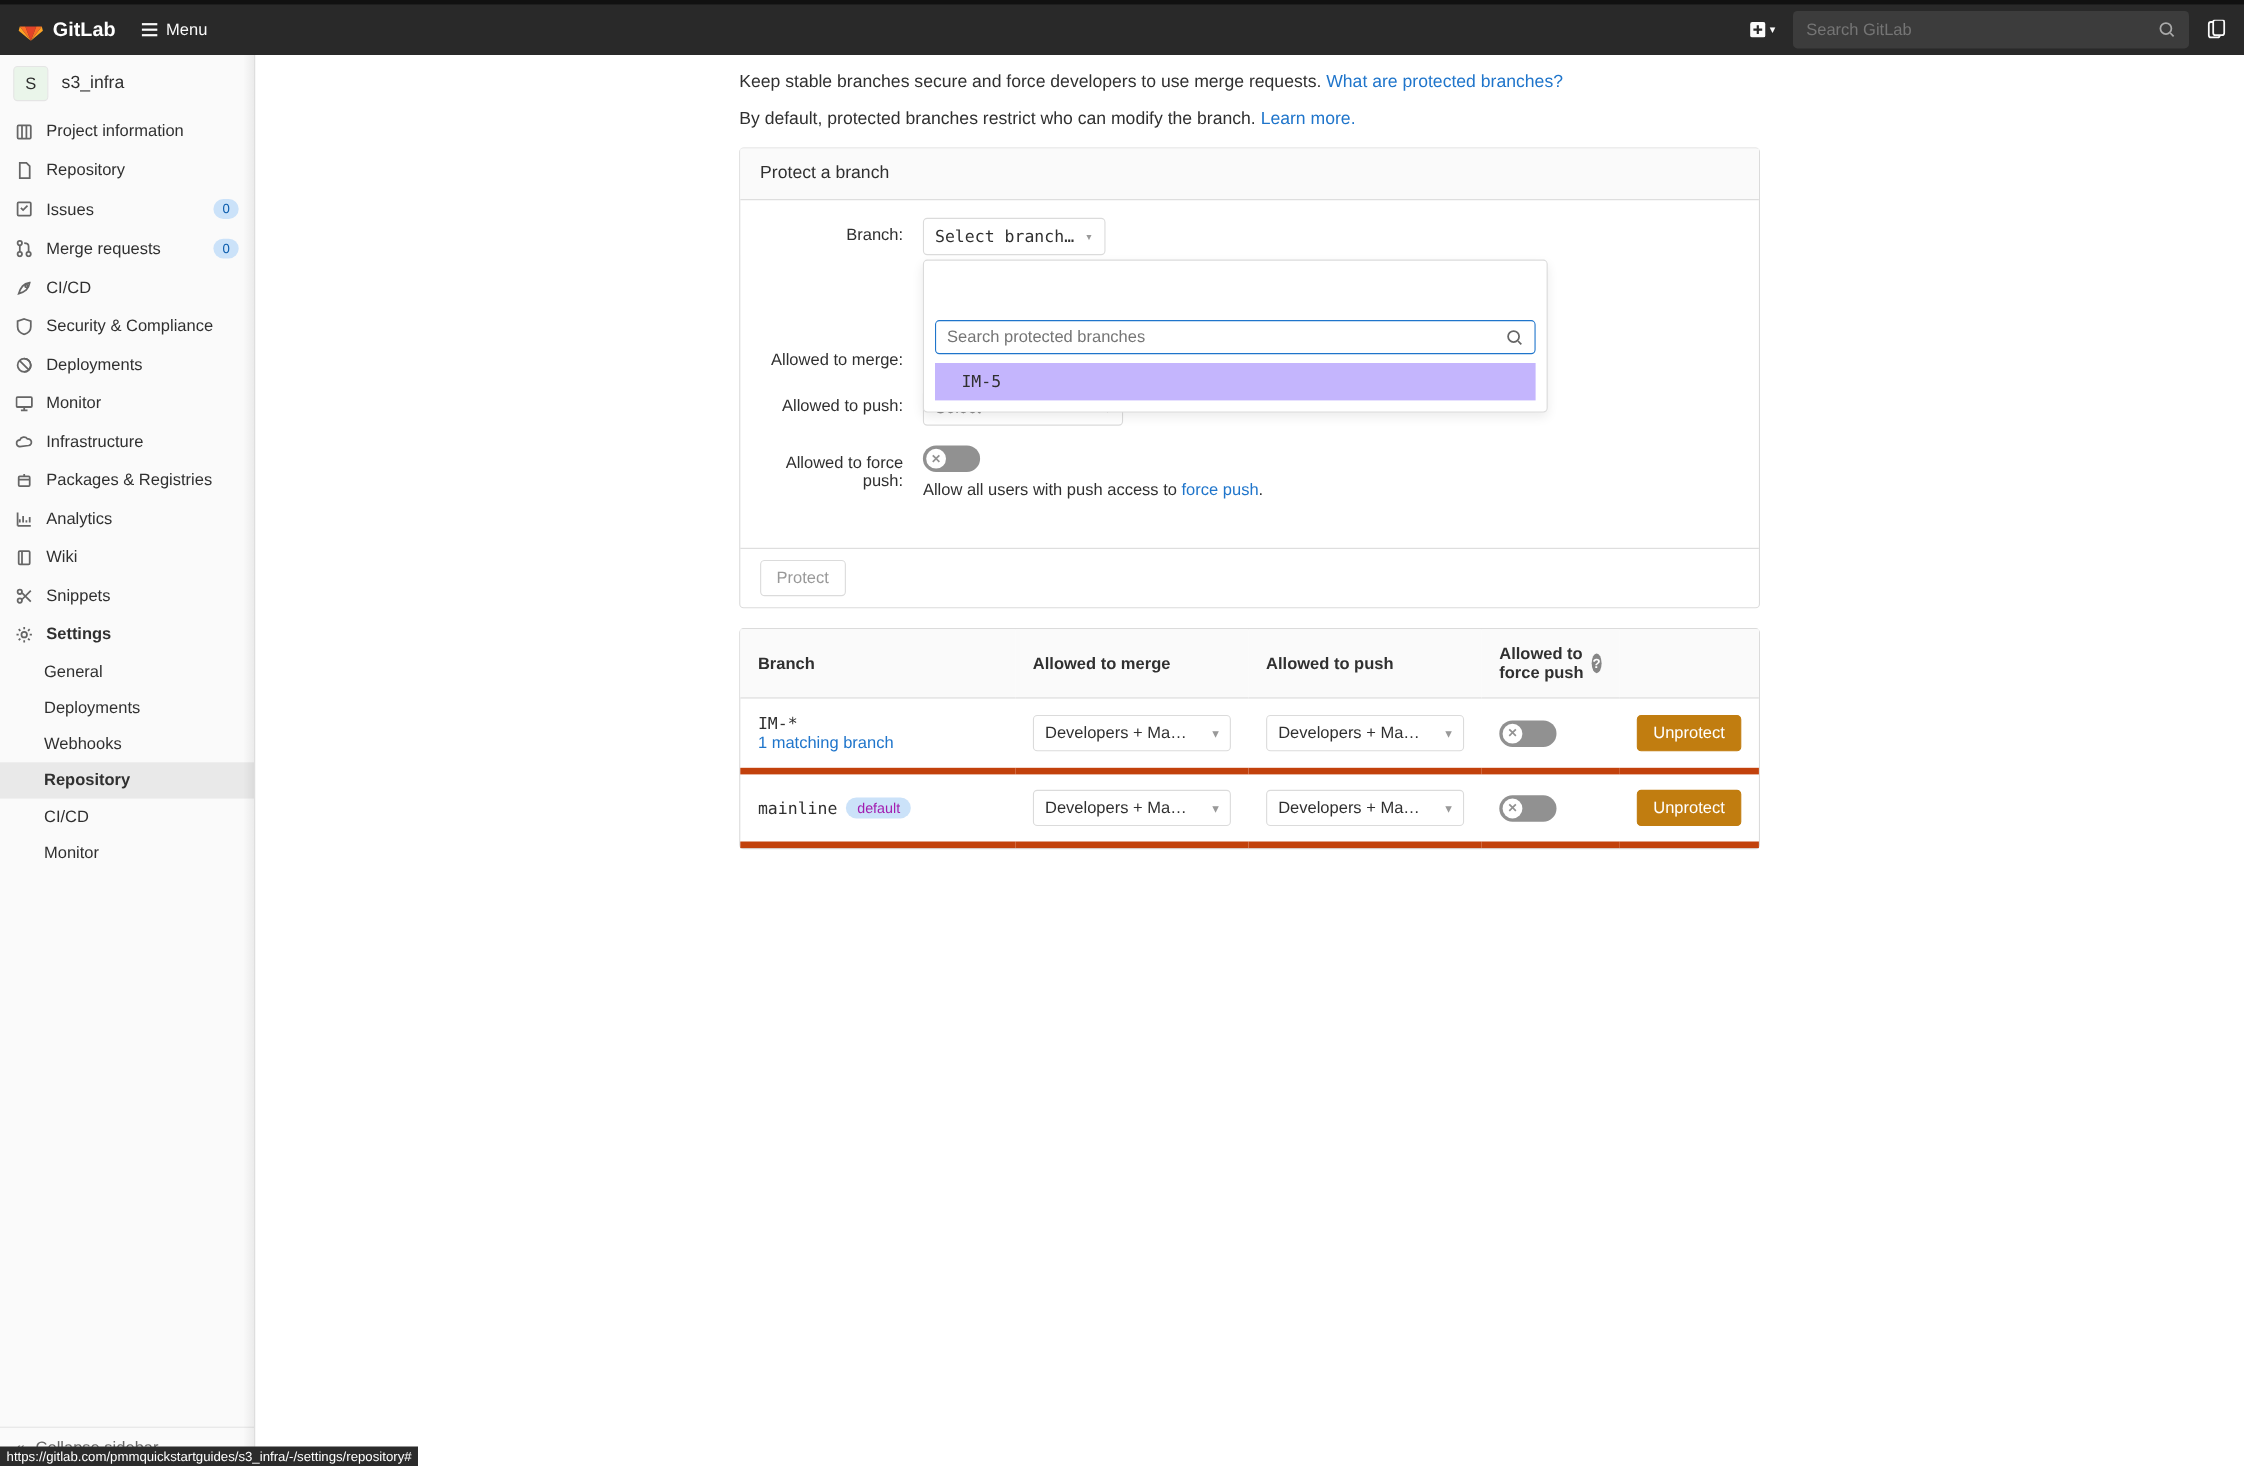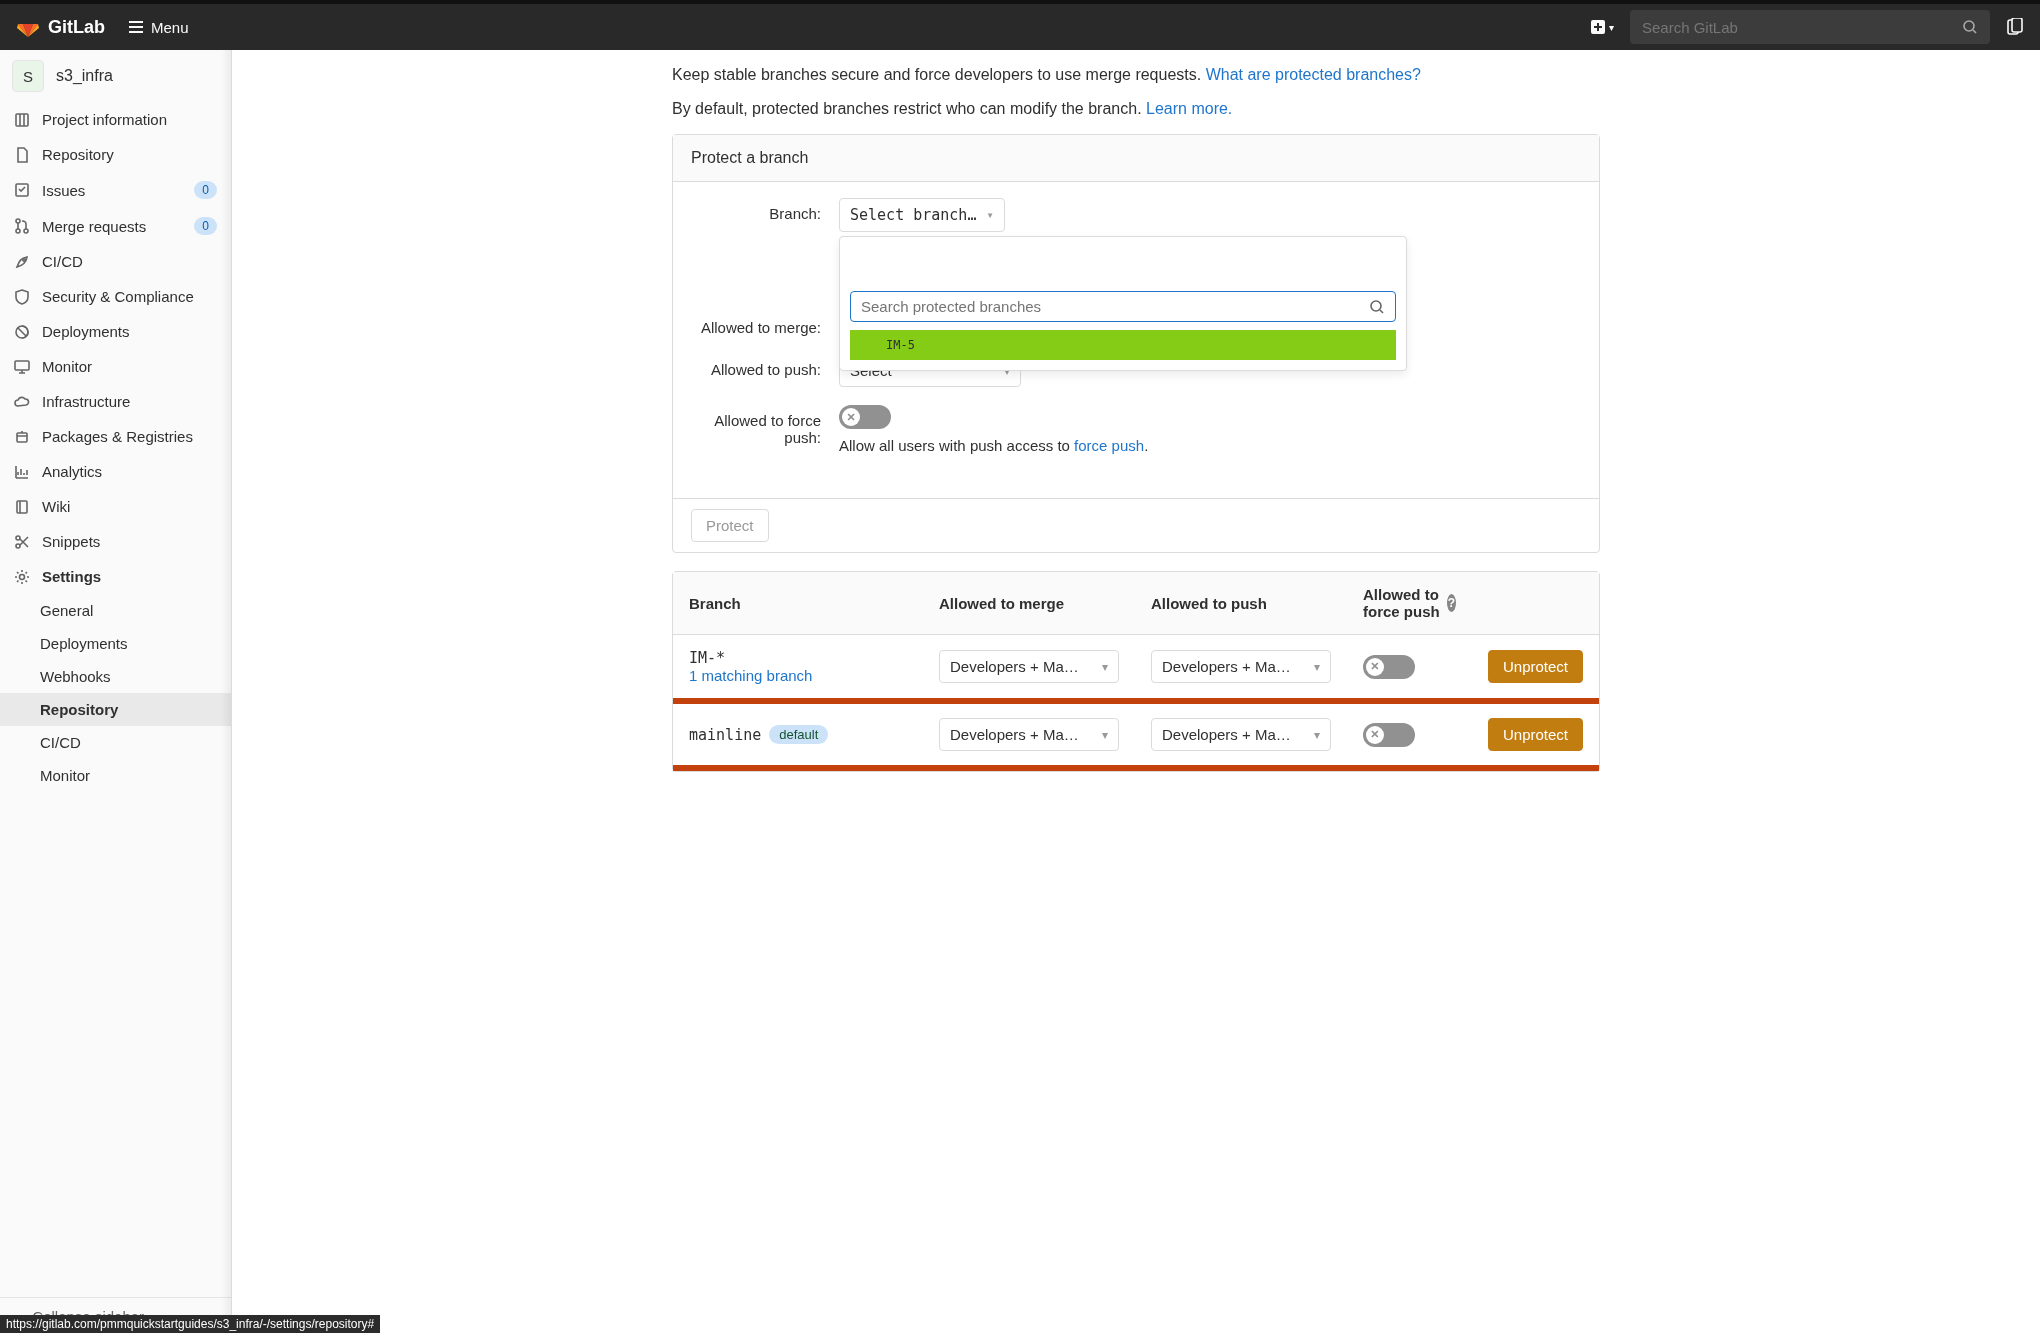--- a/index.html
+++ b/index.html
@@ -50,37 +50,37 @@
 .form-field { flex: 1; position: relative; }
 
 .select-box { display: inline-flex; align-items: center; gap: 10px; border: 1px solid #dbdbdb; border-radius: 4px; padding: 7px 10px; background: #fff; cursor: pointer; font-size: 15px; }
 .select-box.mono { font-family: ui-monospace, SFMono-Regular, Menlo, monospace; }
 .select-box.wide { width: 182px; justify-content: space-between; }
 .chev { color: #999; font-size: 12px; }
 
 .dropdown-panel { position: absolute; top: 38px; left: 0; width: 568px; background: #fff; border: 1px solid #dbdbdb; border-radius: 4px; box-shadow: 0 4px 10px rgba(0,0,0,.08); padding: 10px; z-index: 5;}
 .dropdown-search { display: flex; align-items: center; border: 1px solid #1f75cb; border-radius: 4px; padding: 6px 10px; margin-top: 44px; }
 .dropdown-search input { flex: 1; border: none; outline: none; font-size: 15px; }
-.dd-option { padding: 8px 36px; margin-top: 8px; background: #84cc16; font-family: ui-monospace, SFMono-Regular, Menlo, monospace; font-size: 12px; cursor: pointer; }
+.dd-option { padding: 8px 24px; margin-top: 8px; background: #c4b5fd; font-family: ui-monospace, SFMono-Regular, Menlo, monospace; font-size: 15px; cursor: pointer; }
 
 .toggle { width: 52px; height: 24px; background: #919191; border-radius: 20px; position: relative; cursor: pointer; }
 .toggle .knob { width: 18px; height: 18px; border-radius: 50%; background: #fff; position: absolute; top: 3px; left: 3px; display:flex; align-items:center; justify-content:center; color:#919191; font-size:11px; font-weight:700;}
 .help-text { margin-top: 8px; font-size: 15px; }
 
 .panel-foot { padding: 10px 18px; border-top: 1px solid #dbdbdb; }
 .btn { border: 1px solid #dbdbdb; background: #fff; border-radius: 4px; padding: 7px 14px; font-size: 15px; cursor: pointer; }
 .btn.disabled { color: #999; }
 .btn.primary { background: #c17d10; border-color: #c17d10; color: #fff; font-weight:500;}
 
 
 .btable { display: grid; grid-template-columns: 1.4fr 1.1fr 1.1fr .7fr .55fr; border:1px solid #dbdbdb; border-radius:4px; margin-top:18px; font-size:15px; }
 .btable .th { background:#fafafa; padding:14px 16px; font-weight:600; border-bottom:1px solid #dbdbdb; display:flex; align-items:center; gap:6px;}
 .btable .td { padding:14px 16px; border-bottom:6px solid #c2410c; display:flex; align-items:center; }
 .mono { font-family: ui-monospace, SFMono-Regular, Menlo, monospace; }
-.pill { background:#cbe2f9; color:#14532d; border-radius:10px; padding:2px 10px; font-size:13px; margin-left:8px;}
+.pill { background:#cbe2f9; color:#a21caf; border-radius:10px; padding:2px 10px; font-size:13px; margin-left:8px;}
 .help-circle { width:18px; height:18px; border-radius:50%; background:#868686; color:#fff; display:inline-flex; align-items:center; justify-content:center; font-size:12px; font-weight:700;}
 .td .select-box { width: 180px; justify-content: space-between; white-space: nowrap; overflow: hidden; text-overflow: ellipsis; }
 
 .statusbar { position:fixed; bottom:0; left:0; background:#2b2b2b; color:#fff; font-size:12px; padding:2px 6px; }
 </style>
 </head>
 <body>
 
 <div class="topbar">
   <div class="logo">

